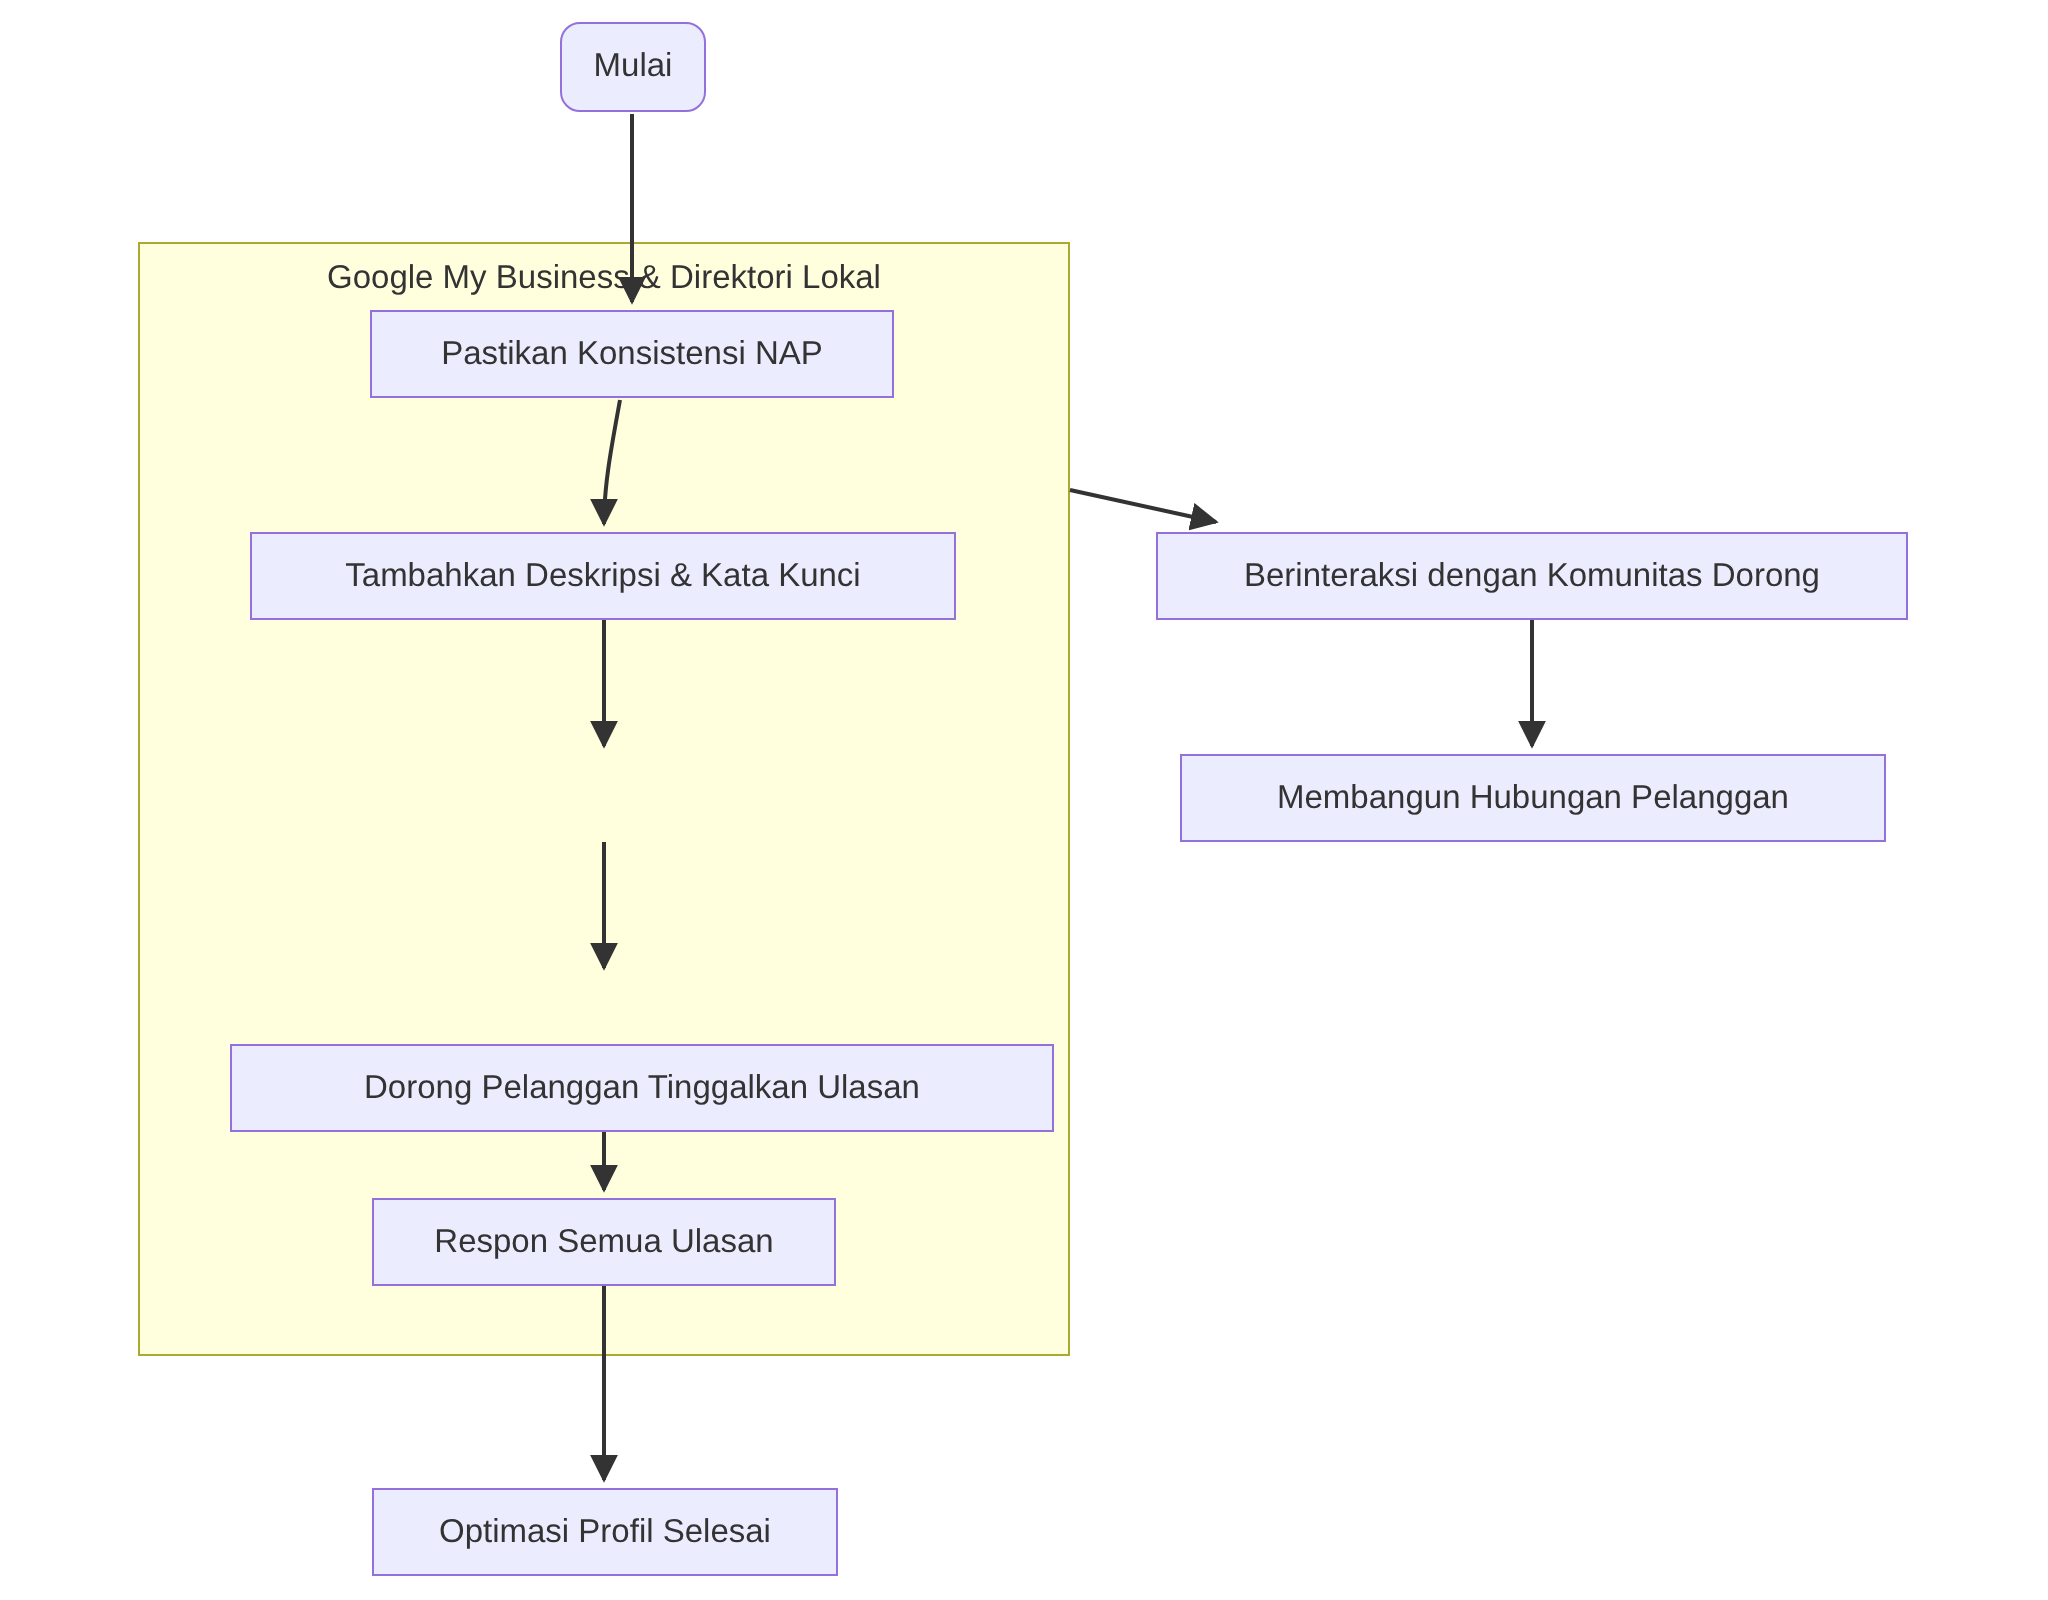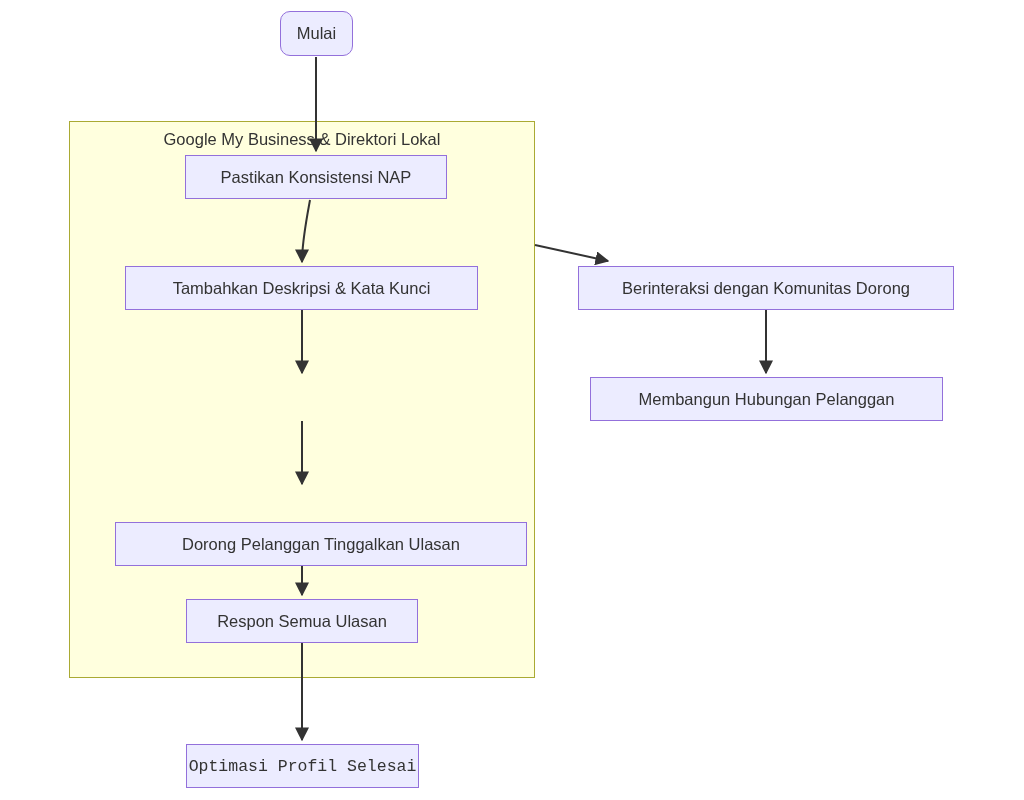--- a/index.html
+++ b/index.html
@@ -96,21 +96,21 @@
 
 
   <div class="node" style="left:115px; top:488px; width:412px; height:44px;margin-top:34px;">
     <span>Dorong Pelanggan Tinggalkan Ulasan</span>
   </div>
 
   <div class="node" style="left:186px; top:599px; width:232px; height:44px;">
     <span>Respon Semua Ulasan</span>
   </div>
 
-  <div class="node" style="left:186px; top:744px; width:233px; height:44px;font-family:Liberation Mono, monospace;">
+  <div class="node" style="left:186px; top:744px; width:233px; height:44px;">
     <span>Optimasi Profil Selesai</span>
   </div>
 
   <div class="node" style="left:578px; top:266px; width:376px; height:44px;">
     <span>Berinteraksi dengan Komunitas Dorong</span>
   </div>
 
   <div class="node" style="left:590px; top:377px; width:353px; height:44px;text-align:center;">
     <span>Membangun Hubungan Pelanggan</span>
   </div>

